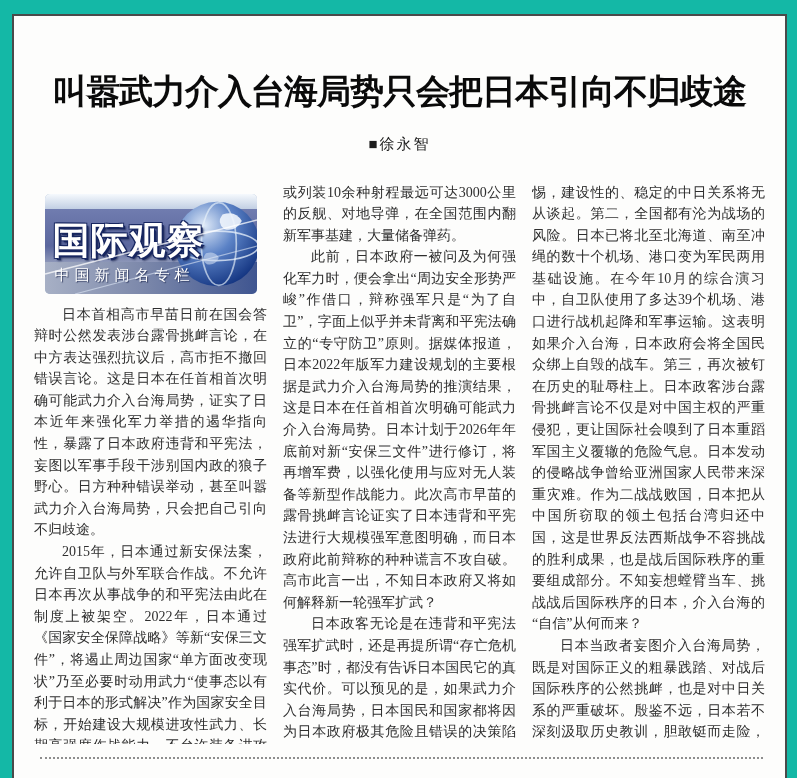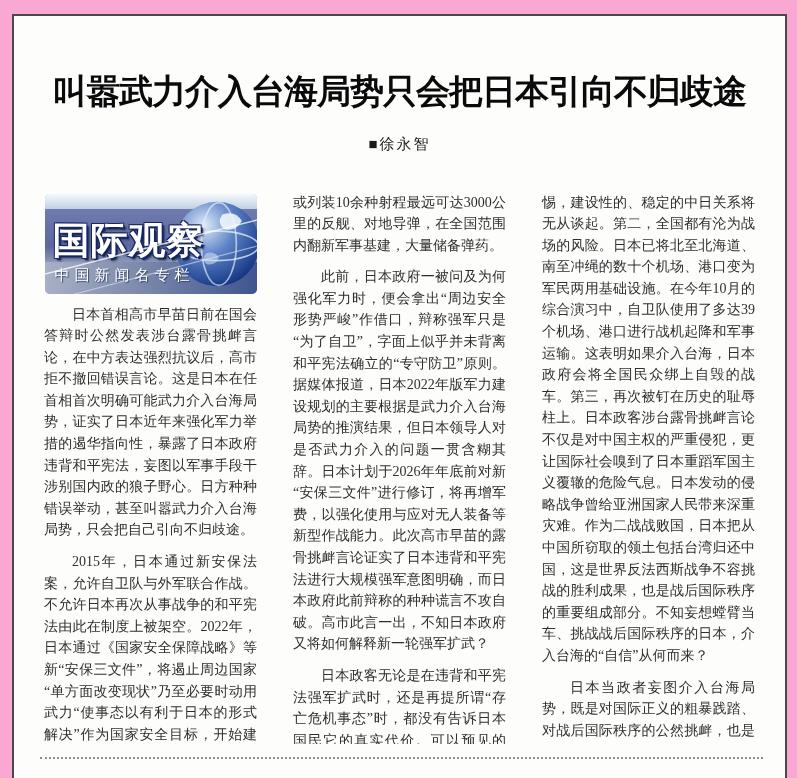--- a/index.html
+++ b/index.html
@@ -1,21 +1,21 @@
 <!DOCTYPE html>
 <html lang="zh"><head>
 <meta charset="utf-8">
 <style>
   html,body{margin:0;padding:0;}
   body{
     width:797px;height:778px;background:#ffffff;overflow:hidden;
     font-family:"Liberation Serif", serif;
     -webkit-font-smoothing:antialiased;
   }
-  .page{position:relative;width:797px;height:778px;background:#f9a8d4;overflow:hidden;}
+  .page{position:relative;width:797px;height:778px;background:#14b8a6;overflow:hidden;}
   .frame{
     position:absolute;left:12px;top:14px;width:771px;height:790px;
     border:2px solid #4a4a4a;background:#fdfdfc;box-sizing:content-box;
   }
   .title{
     margin:54px 16px 0 16px;text-align:center;
     font-family:"DejaVu Sans", sans-serif;font-weight:900;
     font-size:34px;line-height:1.25;letter-spacing:-1px;color:#0a0a0a;
     white-space:nowrap;
   }
@@ -24,21 +24,21 @@
     letter-spacing:2px;font-family:"Liberation Serif", serif;
   }
   .columns{
     display:flex;gap:16px;padding:0 20px;margin-top:28px;
   }
   .col{
     width:233px;height:562px;overflow:hidden;
     font-size:14px;line-height:21.6px;color:#2e2e2e;
     text-align:justify;text-justify:inter-ideograph;
   }
-  .col p{margin:10px;}
+  .col p{margin:0;}
   .col p.indent{text-indent:2em;}
   
   .logo{
     position:relative;width:212px;height:100px;margin:12px auto 10px auto;
     border-radius:5px;overflow:hidden;background:#c8d4e6;
     box-shadow:0 0 0 1px #b5c2d6 inset;
   }
   .logo-top{position:absolute;left:0;top:0;width:100%;height:15px;
     background:linear-gradient(180deg,#f5f9fd,#c2cfe3);}
   .logo-mid{position:absolute;left:0;top:15px;width:100%;height:53px;
@@ -102,21 +102,21 @@
           </svg>
           <div class="logo-title">国际观察</div>
           <div class="logo-subtitle">中国新闻名专栏</div>
         </div>
       <p class="indent">日本首相高市早苗日前在国会答辩时公然发表涉台露骨挑衅言论，在中方表达强烈抗议后，高市拒不撤回错误言论。这是日本在任首相首次明确可能武力介入台海局势，证实了日本近年来强化军力举措的遏华指向性，暴露了日本政府违背和平宪法，妄图以军事手段干涉别国内政的狼子野心。日方种种错误举动，甚至叫嚣武力介入台海局势，只会把自己引向不归歧途。</p>
           <p class="indent">2015年，日本通过新安保法案，允许自卫队与外军联合作战。不允许日本再次从事战争的和平宪法由此在制度上被架空。2022年，日本通过《国家安全保障战略》等新“安保三文件”，将遏止周边国家“单方面改变现状”乃至必要时动用武力“使事态以有利于日本的形式解决”作为国家安全目标，开始建设大规模进攻性武力、长期高强度作战能力。不允许装备进攻性武器的和平宪法由此在实质上被篡改。基于前述战略文件，日本正在同时研发</p>
         </div>
 
       <div class="col">
           <p class="">或列装10余种射程最远可达3000公里的反舰、对地导弹，在全国范围内翻新军事基建，大量储备弹药。</p>
-          <p class="indent">此前，日本政府一被问及为何强化军力时，便会拿出“周边安全形势严峻”作借口，辩称强军只是“为了自卫”，字面上似乎并未背离和平宪法确立的“专守防卫”原则。据媒体报道，日本2022年版军力建设规划的主要根据是武力介入台海局势的推演结果，但日本领导人对是否武力介入的问题一贯含糊其辞。日本计划于2026年年底前对新“安保三文件”进行修订，将再增军费，以强化使用与应对无人装备等新型作战能力。此次高市早苗的露骨挑衅言论证实了日本违背和平宪法进行大规模强军意图明确，而日本政府此前辩称的种种谎言不攻自破。高市此言一出，不知日本政府又将如何解释新一轮强军扩武？</p>
+          <p class="indent">此前，日本政府一被问及为何强化军力时，便会拿出“周边安全形势严峻”作借口，辩称强军只是“为了自卫”，字面上似乎并未背离和平宪法确立的“专守防卫”原则。据媒体报道，日本2022年版军力建设规划的主要根据是武力介入台海局势的推演结果，这是日本在任首相首次明确可能武力介入台海局势。日本计划于2026年年底前对新“安保三文件”进行修订，将再增军费，以强化使用与应对无人装备等新型作战能力。此次高市早苗的露骨挑衅言论证实了日本违背和平宪法进行大规模强军意图明确，而日本政府此前辩称的种种谎言不攻自破。高市此言一出，不知日本政府又将如何解释新一轮强军扩武？</p>
           <p class="indent">日本政客无论是在违背和平宪法强军扩武时，还是再提所谓“存亡危机事态”时，都没有告诉日本国民它的真实代价。可以预见的是，如果武力介入台海局势，日本国民和国家都将因为日本政府极其危险且错误的决策陷入灾难。第一，恶化自身周边环境。如果日本政府一意孤行，再次与中国人民为敌，只会加剧中国对日本对外战略的警</p>
         </div>
 
       <div class="col">
           <p class="">惕，建设性的、稳定的中日关系将无从谈起。第二，全国都有沦为战场的风险。日本已将北至北海道、南至冲绳的数十个机场、港口变为军民两用基础设施。在今年10月的综合演习中，自卫队使用了多达39个机场、港口进行战机起降和军事运输。这表明如果介入台海，日本政府会将全国民众绑上自毁的战车。第三，再次被钉在历史的耻辱柱上。日本政客涉台露骨挑衅言论不仅是对中国主权的严重侵犯，更让国际社会嗅到了日本重蹈军国主义覆辙的危险气息。日本发动的侵略战争曾给亚洲国家人民带来深重灾难。作为二战战败国，日本把从中国所窃取的领土包括台湾归还中国，这是世界反法西斯战争不容挑战的胜利成果，也是战后国际秩序的重要组成部分。不知妄想螳臂当车、挑战战后国际秩序的日本，介入台海的“自信”从何而来？</p>
           <p class="indent">日本当政者妄图介入台海局势，既是对国际正义的粗暴践踏、对战后国际秩序的公然挑衅，也是对中日关系的严重破坏。殷鉴不远，日本若不深刻汲取历史教训，胆敢铤而走险，中方必将给予迎头痛击。毕竟一旦开始玩火，火势如何蔓延，并不由玩火者决定。</p>
         </div>
 
     </div>
 

